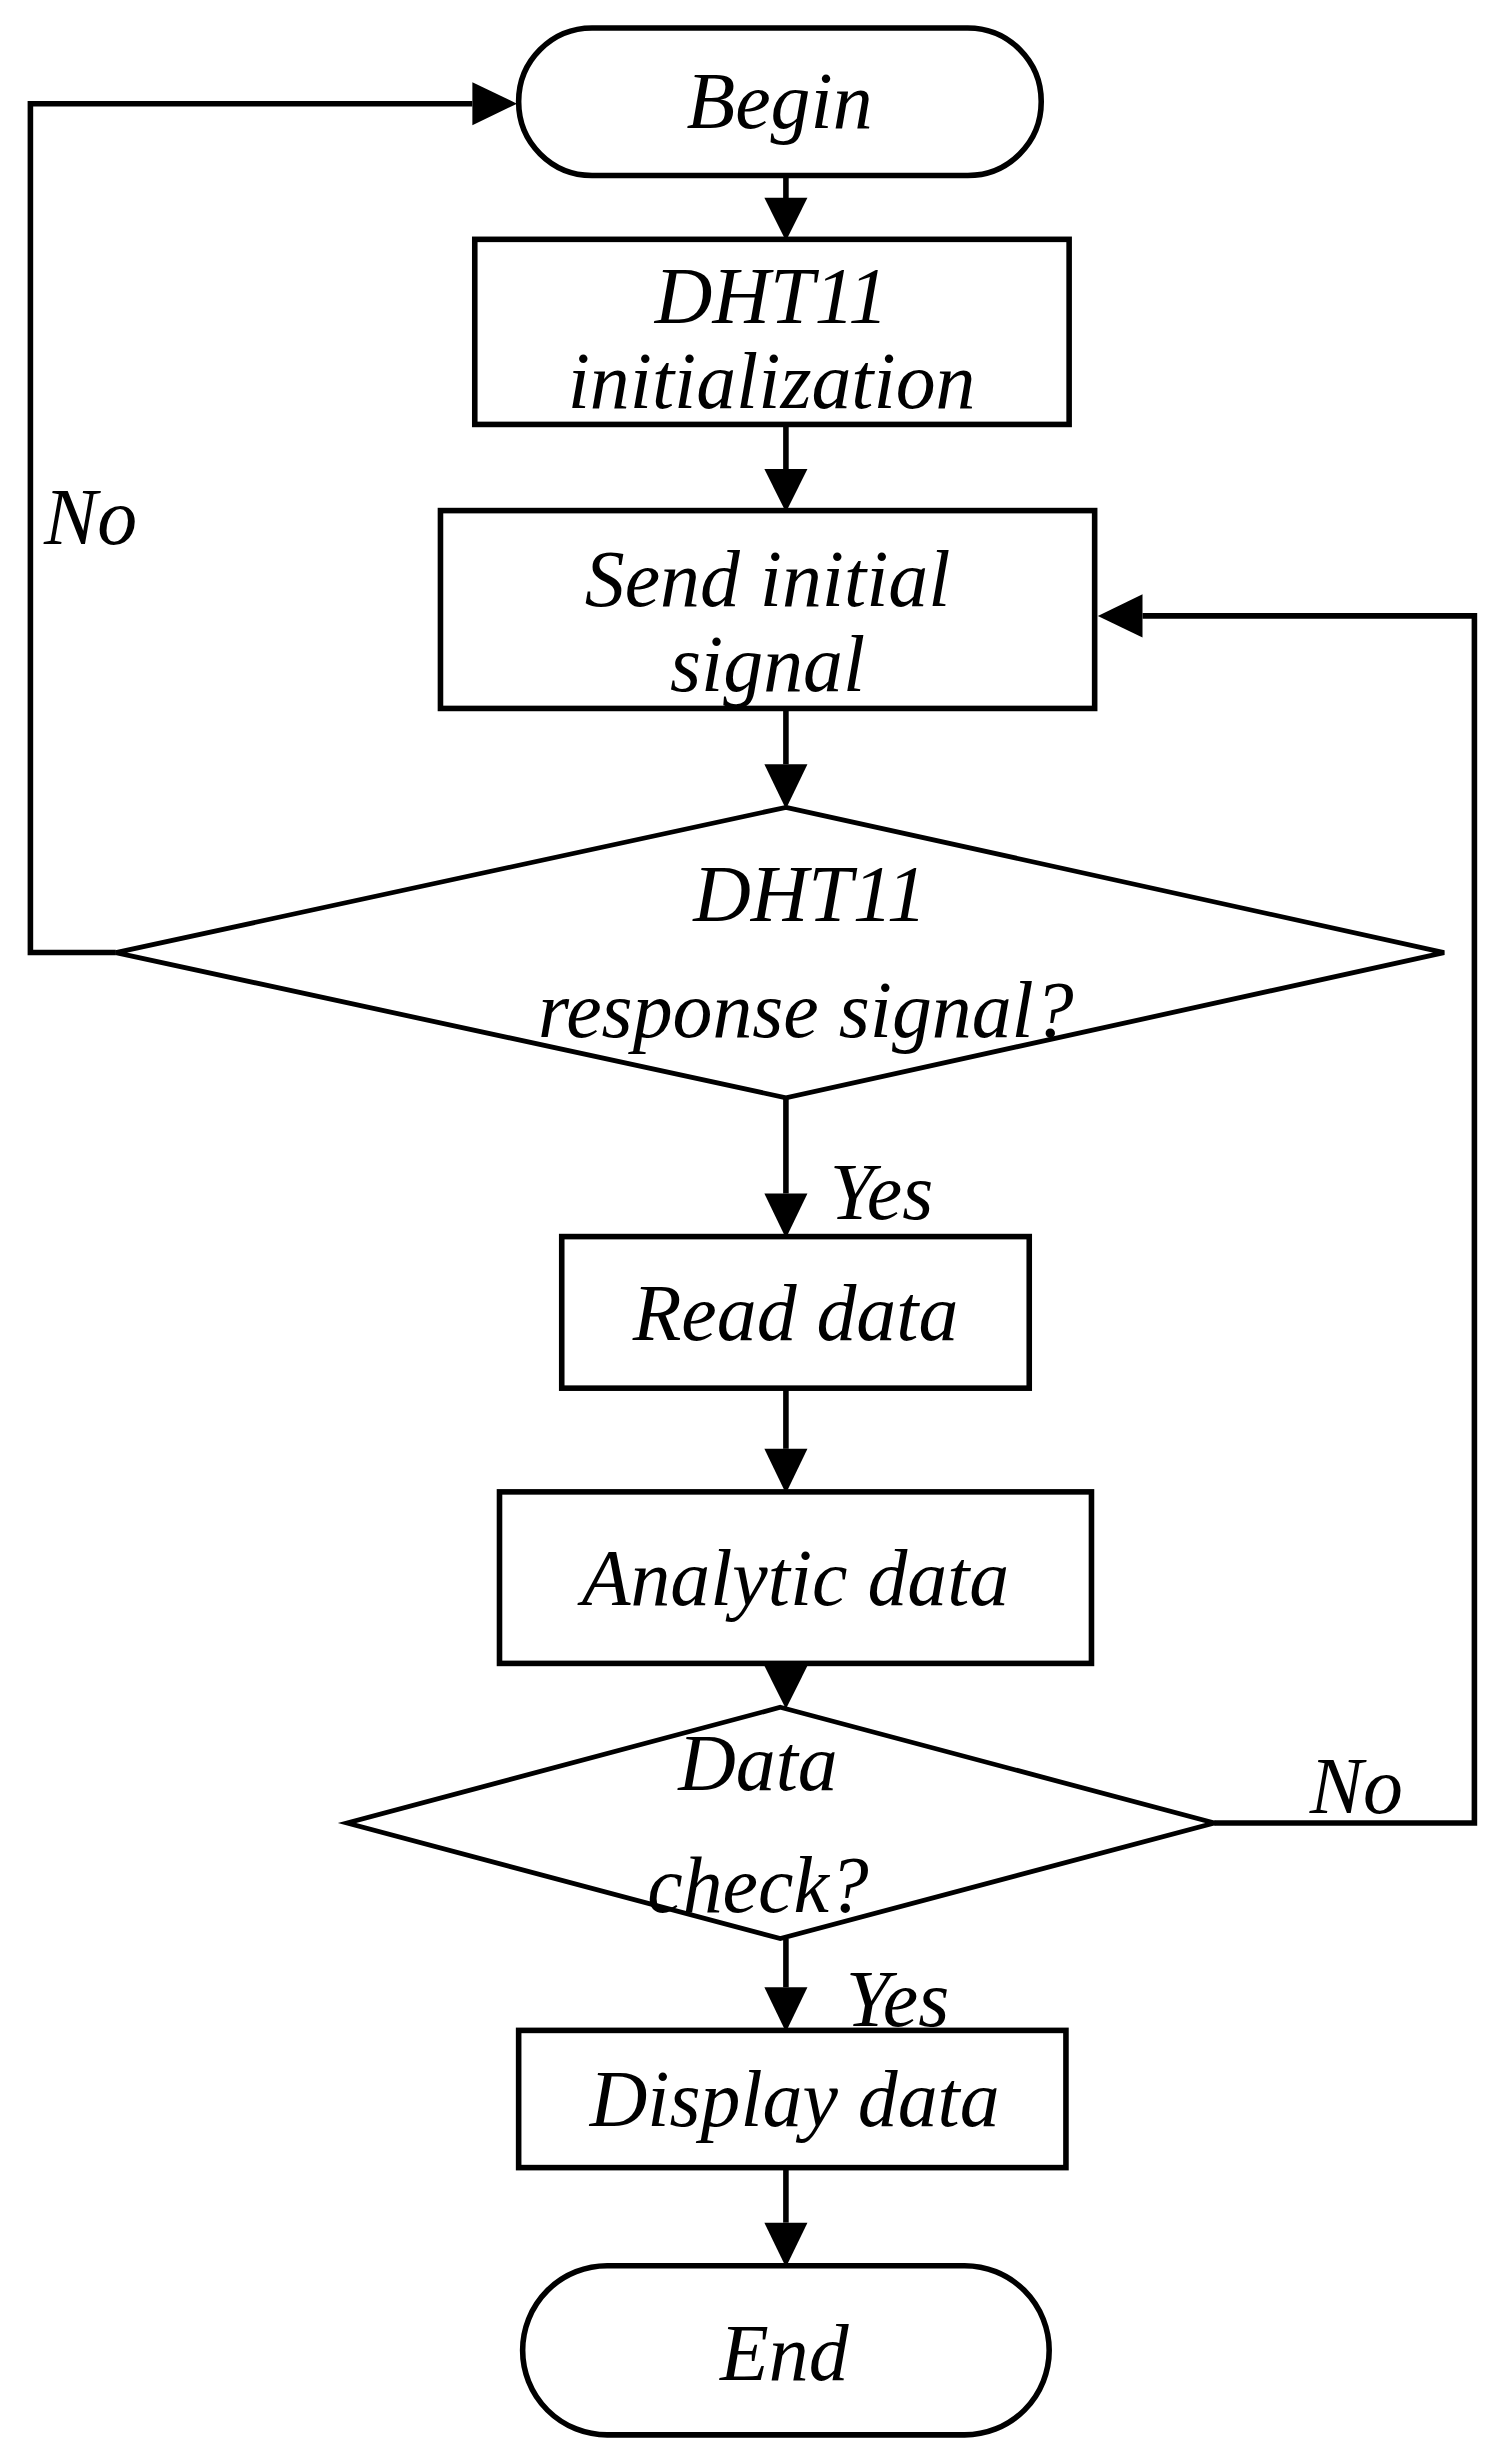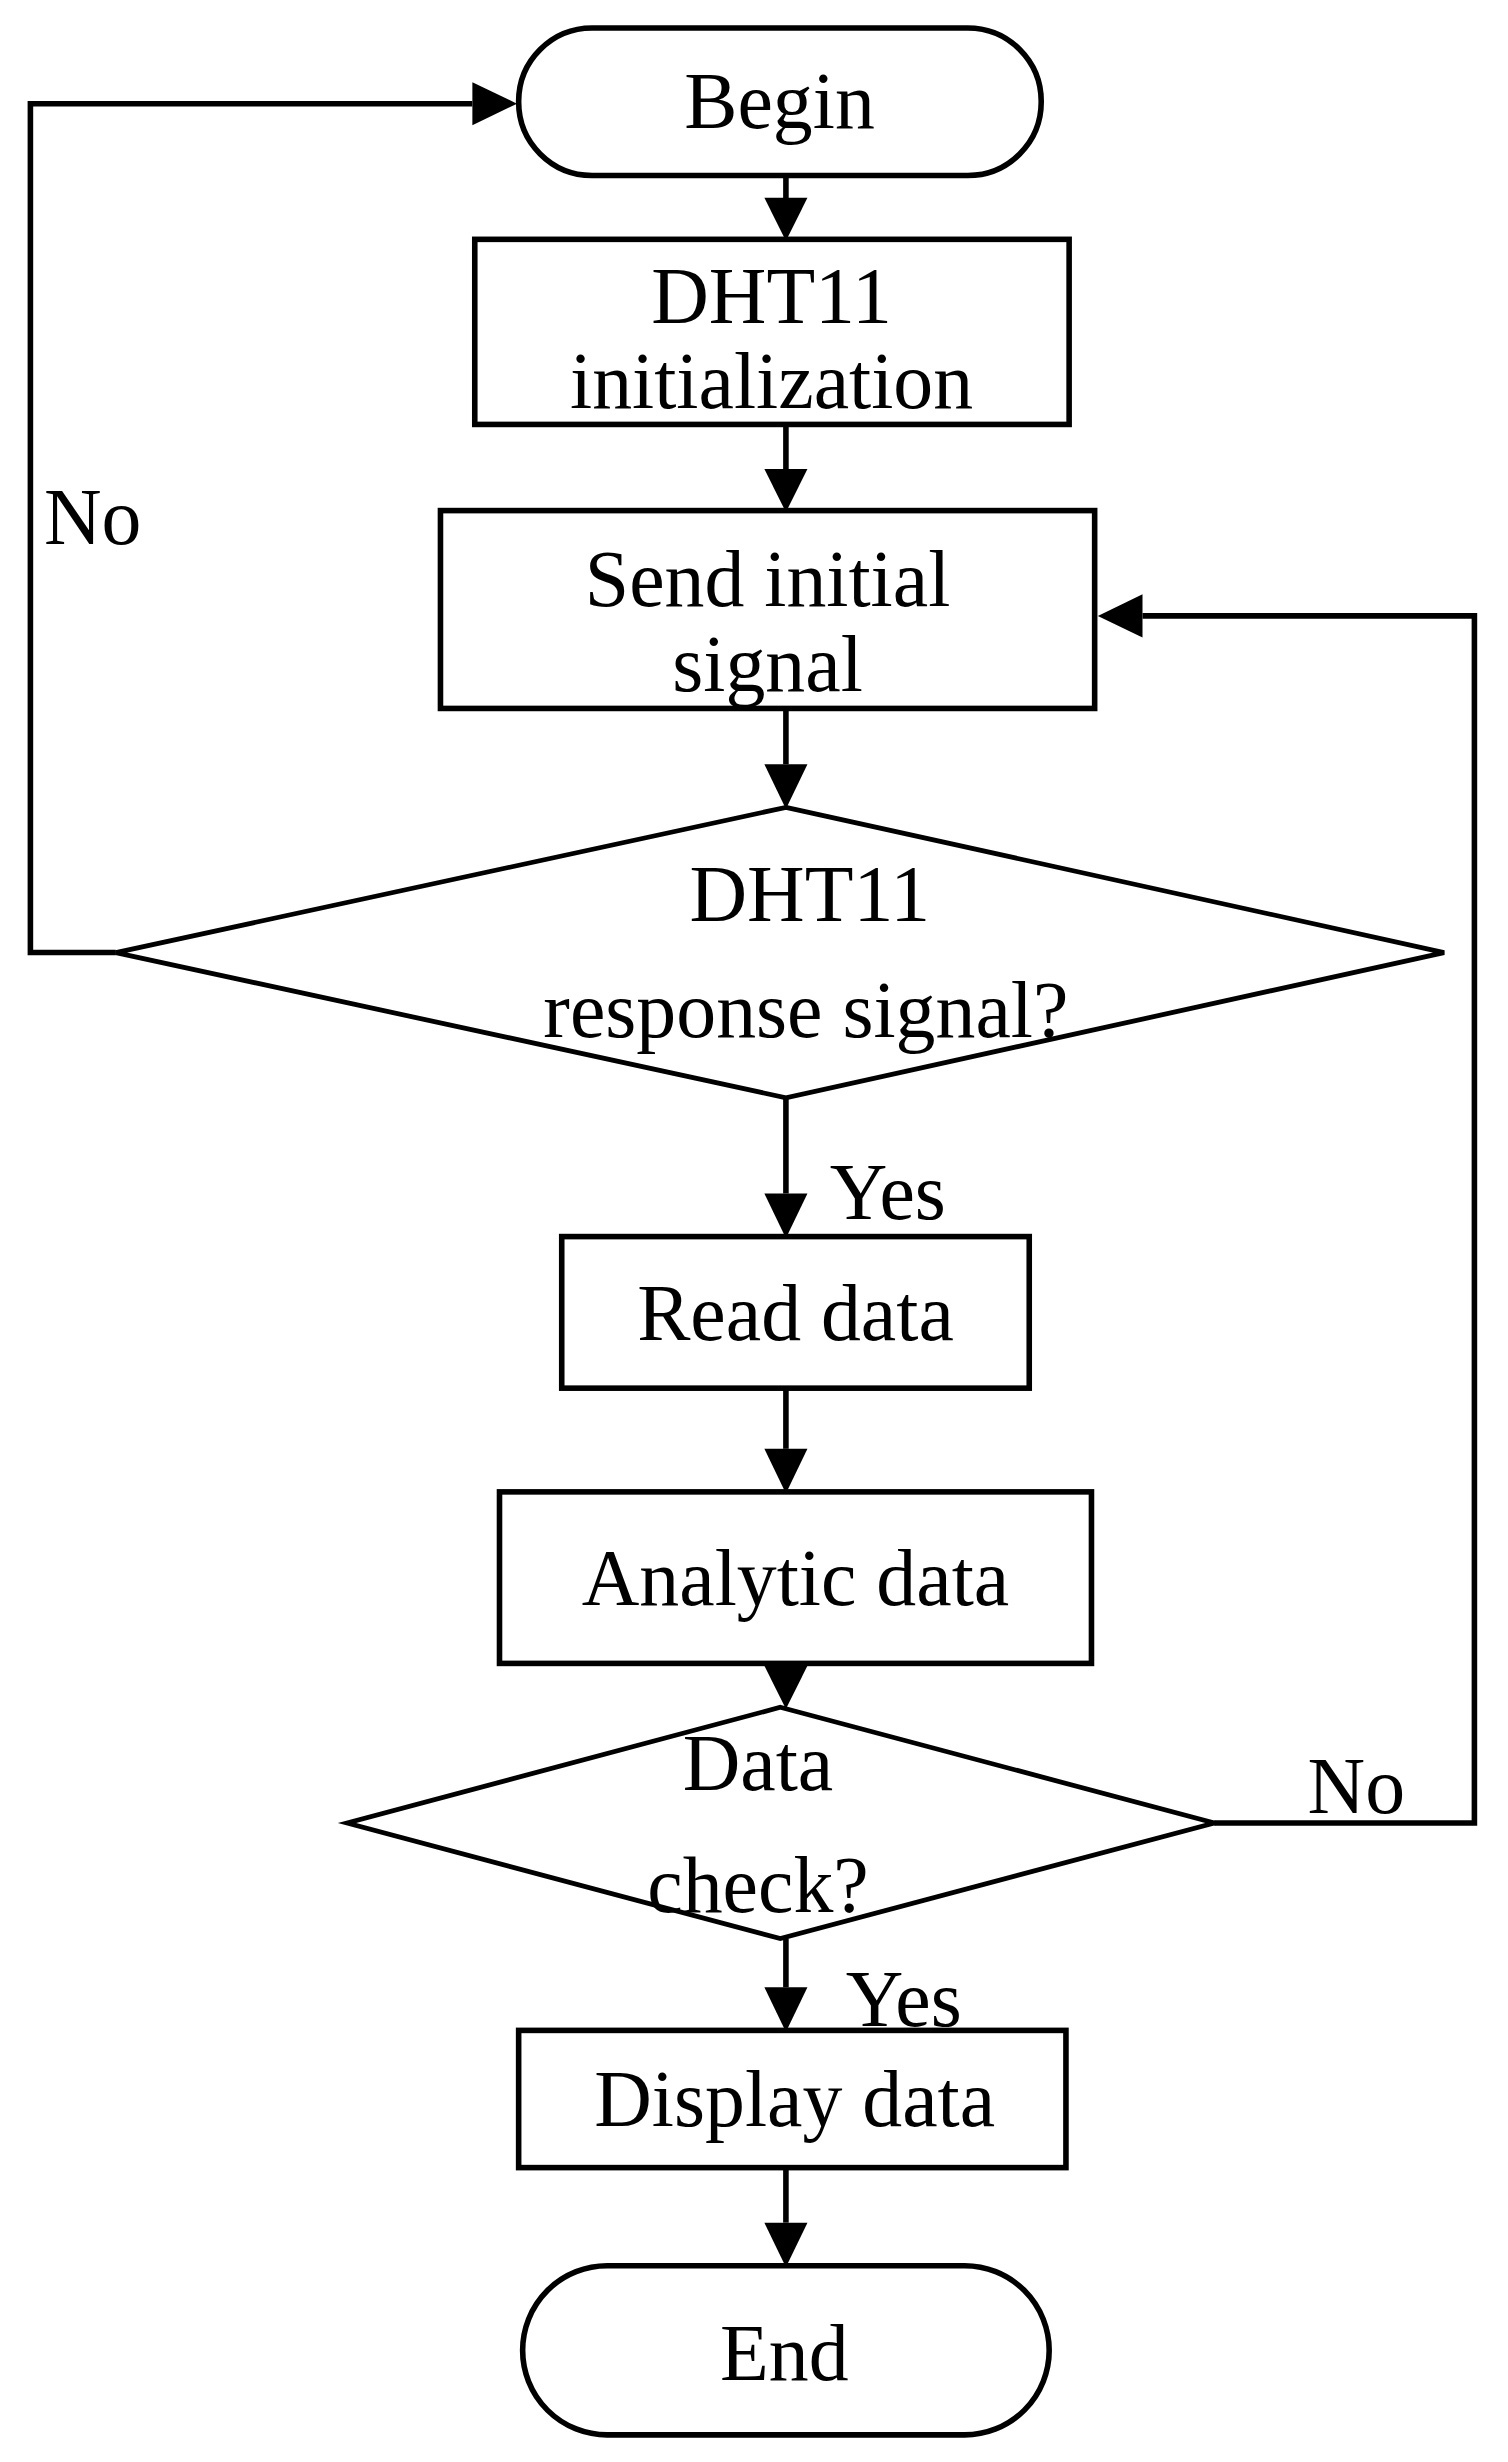--- a/index.html
+++ b/index.html
@@ -5,20 +5,21 @@
   html, body {
     margin: 0;
     padding: 0;
     background: #ffffff;
   }
   .figure-wrap {
     position: relative;
     width: 1508px;
     height: 2462px;
     background: #ffffff;
+    font-style: italic;
   }
   svg.flowchart {
     display: block;
     width: 1508px;
     height: 2462px;
   }
   .shape {
     fill: #ffffff;
     stroke: #000000;
     stroke-width: 7;

